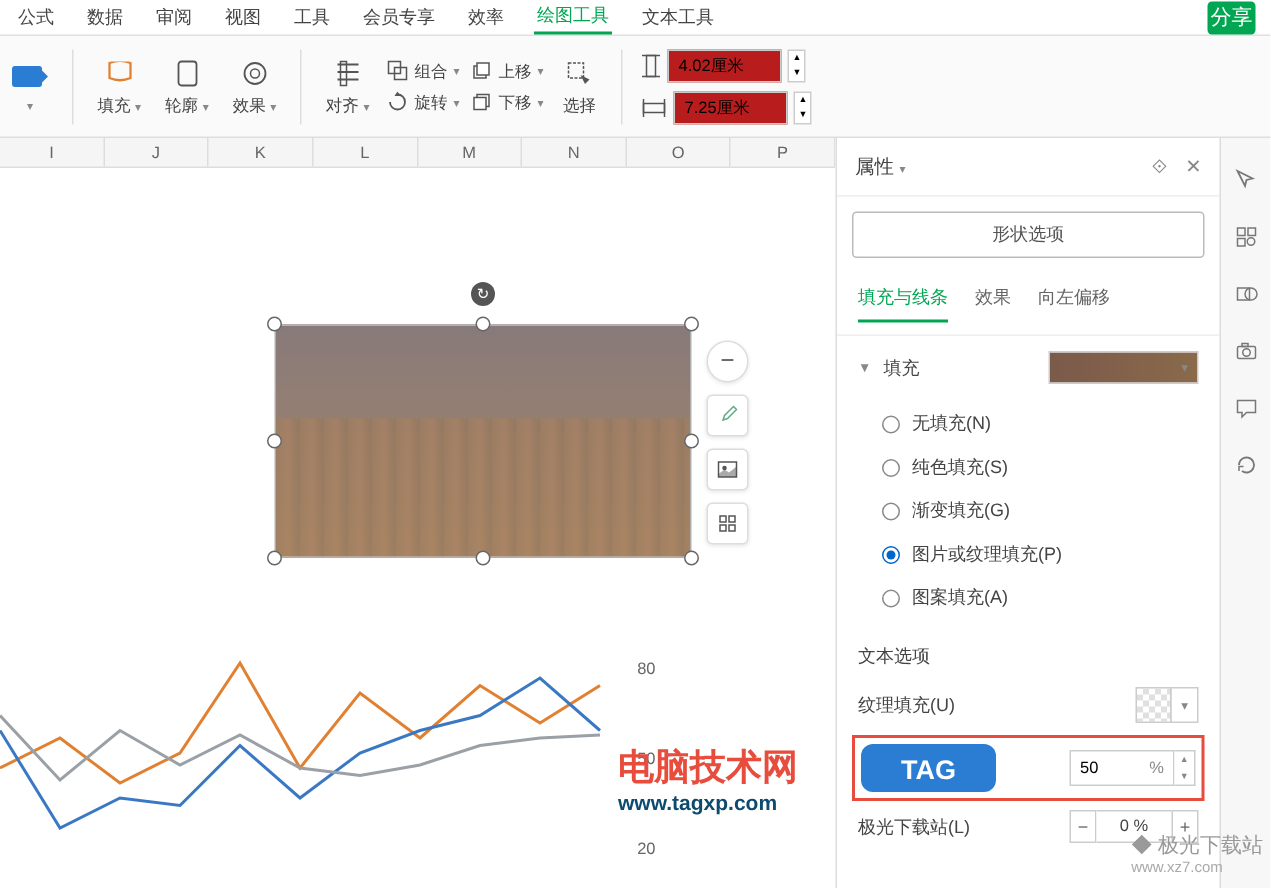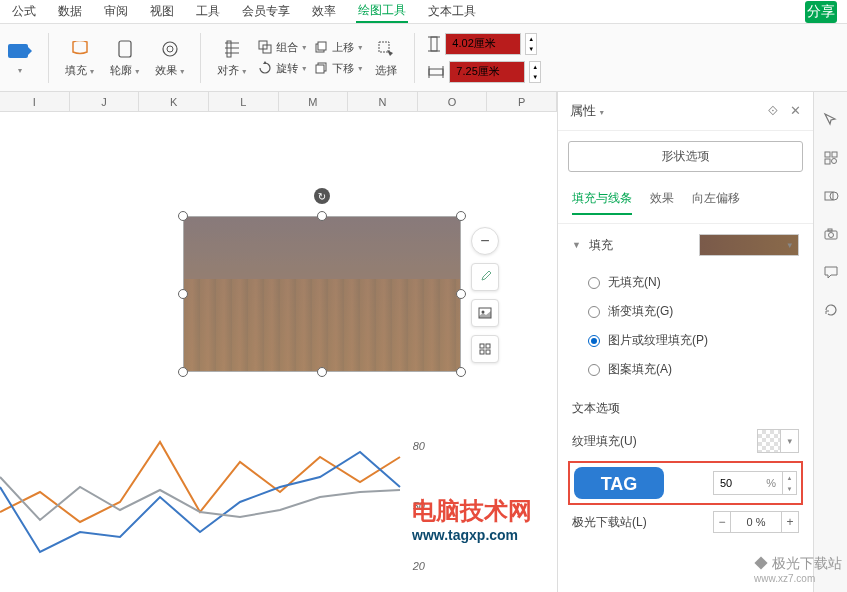--- a/index.html
+++ b/index.html
@@ -40,21 +40,21 @@
     .handle.mr { top: calc(50% - 5px); right: -5px; }
     .handle.bl { bottom: -5px; left: -5px; }
     .handle.bm { bottom: -5px; left: calc(50% - 5px); }
     .handle.br { bottom: -5px; right: -5px; }
     .rotate-handle { position: absolute; top: -28px; left: calc(50% - 8px); width: 16px; height: 16px; background: #555; border-radius: 50%; color: #fff; font-size: 10px; display: flex; align-items: center; justify-content: center; }
     
     .float-tools { position: absolute; right: 58px; top: 115px; display: flex; flex-direction: column; gap: 8px; }
     .float-tool { width: 28px; height: 28px; background: #fff; border: 1px solid #ddd; border-radius: 4px; display: flex; align-items: center; justify-content: center; font-size: 14px; color: #555; box-shadow: 0 1px 3px rgba(0,0,0,0.1); }
     .float-tool.zoom { border-radius: 50%; font-size: 16px; }
     
-    .chart-area { position: absolute; bottom: 0; left: 0; right: 12px; height: 160px; font-style: italic; }
+    .chart-area { position: absolute; bottom: 0; left: 0; right: 0; height: 160px; }
     .chart-label { position: absolute; font-size: 11px; color: #666; }
     
     .watermark { position: absolute; pointer-events: none; margin-left: 12px; }
     .watermark1 { left: 400px; top: 495px; font-size: 24px; font-weight: bold; color: #e74c3c; }
     .watermark1 .url { font-size: 14px; color: #0c4a6e; display: block; }
     .watermark-tag { position: absolute; left: 577px; top: 495px; }
     .watermark2 { position: absolute; right: 5px; bottom: 8px; font-size: 14px; color: #999; }
     .watermark2 .url { font-size: 10px; color: #aaa; display: block; }
     
     .props-panel { width: 256px; border-left: 1px solid #ddd; background: #fff; display: flex; flex-direction: column; font-size: 12px; }
@@ -314,20 +314,24 @@
         <span>填充</span>
         <div class="fill-swatch"></div>
       </div>
       <div class="radio-group">
         <div class="radio-item">
             <span class="radio"></span>
             <span>无填充(N)</span>
           </div>
         <div class="radio-item">
             <span class="radio"></span>
+            <span>纯色填充(S)</span>
+          </div>
+        <div class="radio-item">
+            <span class="radio"></span>
             <span>渐变填充(G)</span>
           </div>
         <div class="radio-item">
             <span class="radio checked"></span>
             <span>图片或纹理填充(P)</span>
           </div>
         <div class="radio-item">
             <span class="radio"></span>
             <span>图案填充(A)</span>
           </div>

